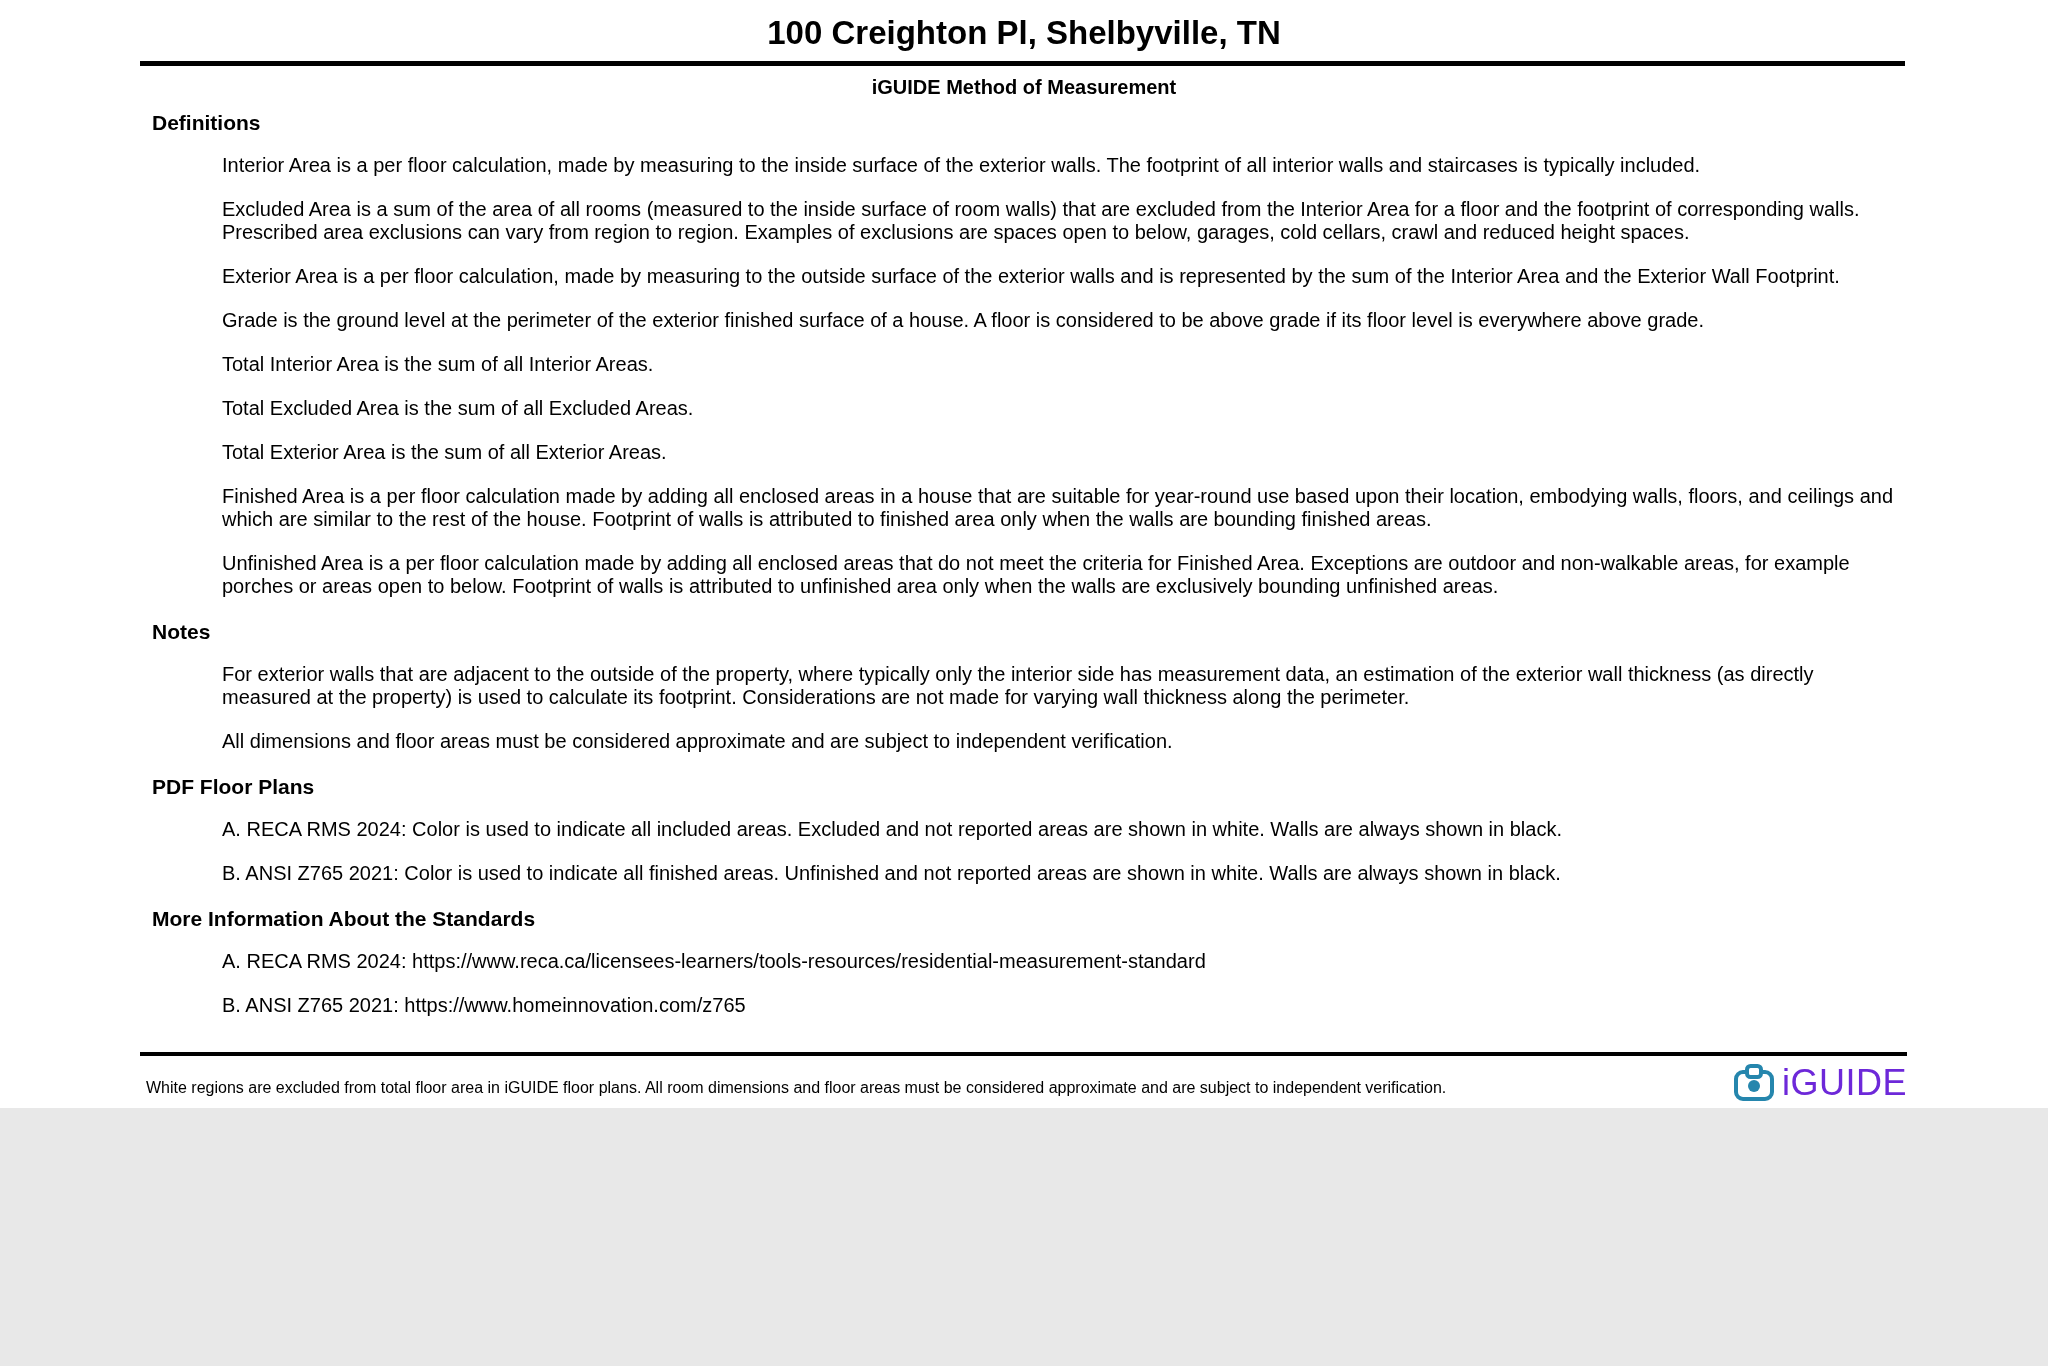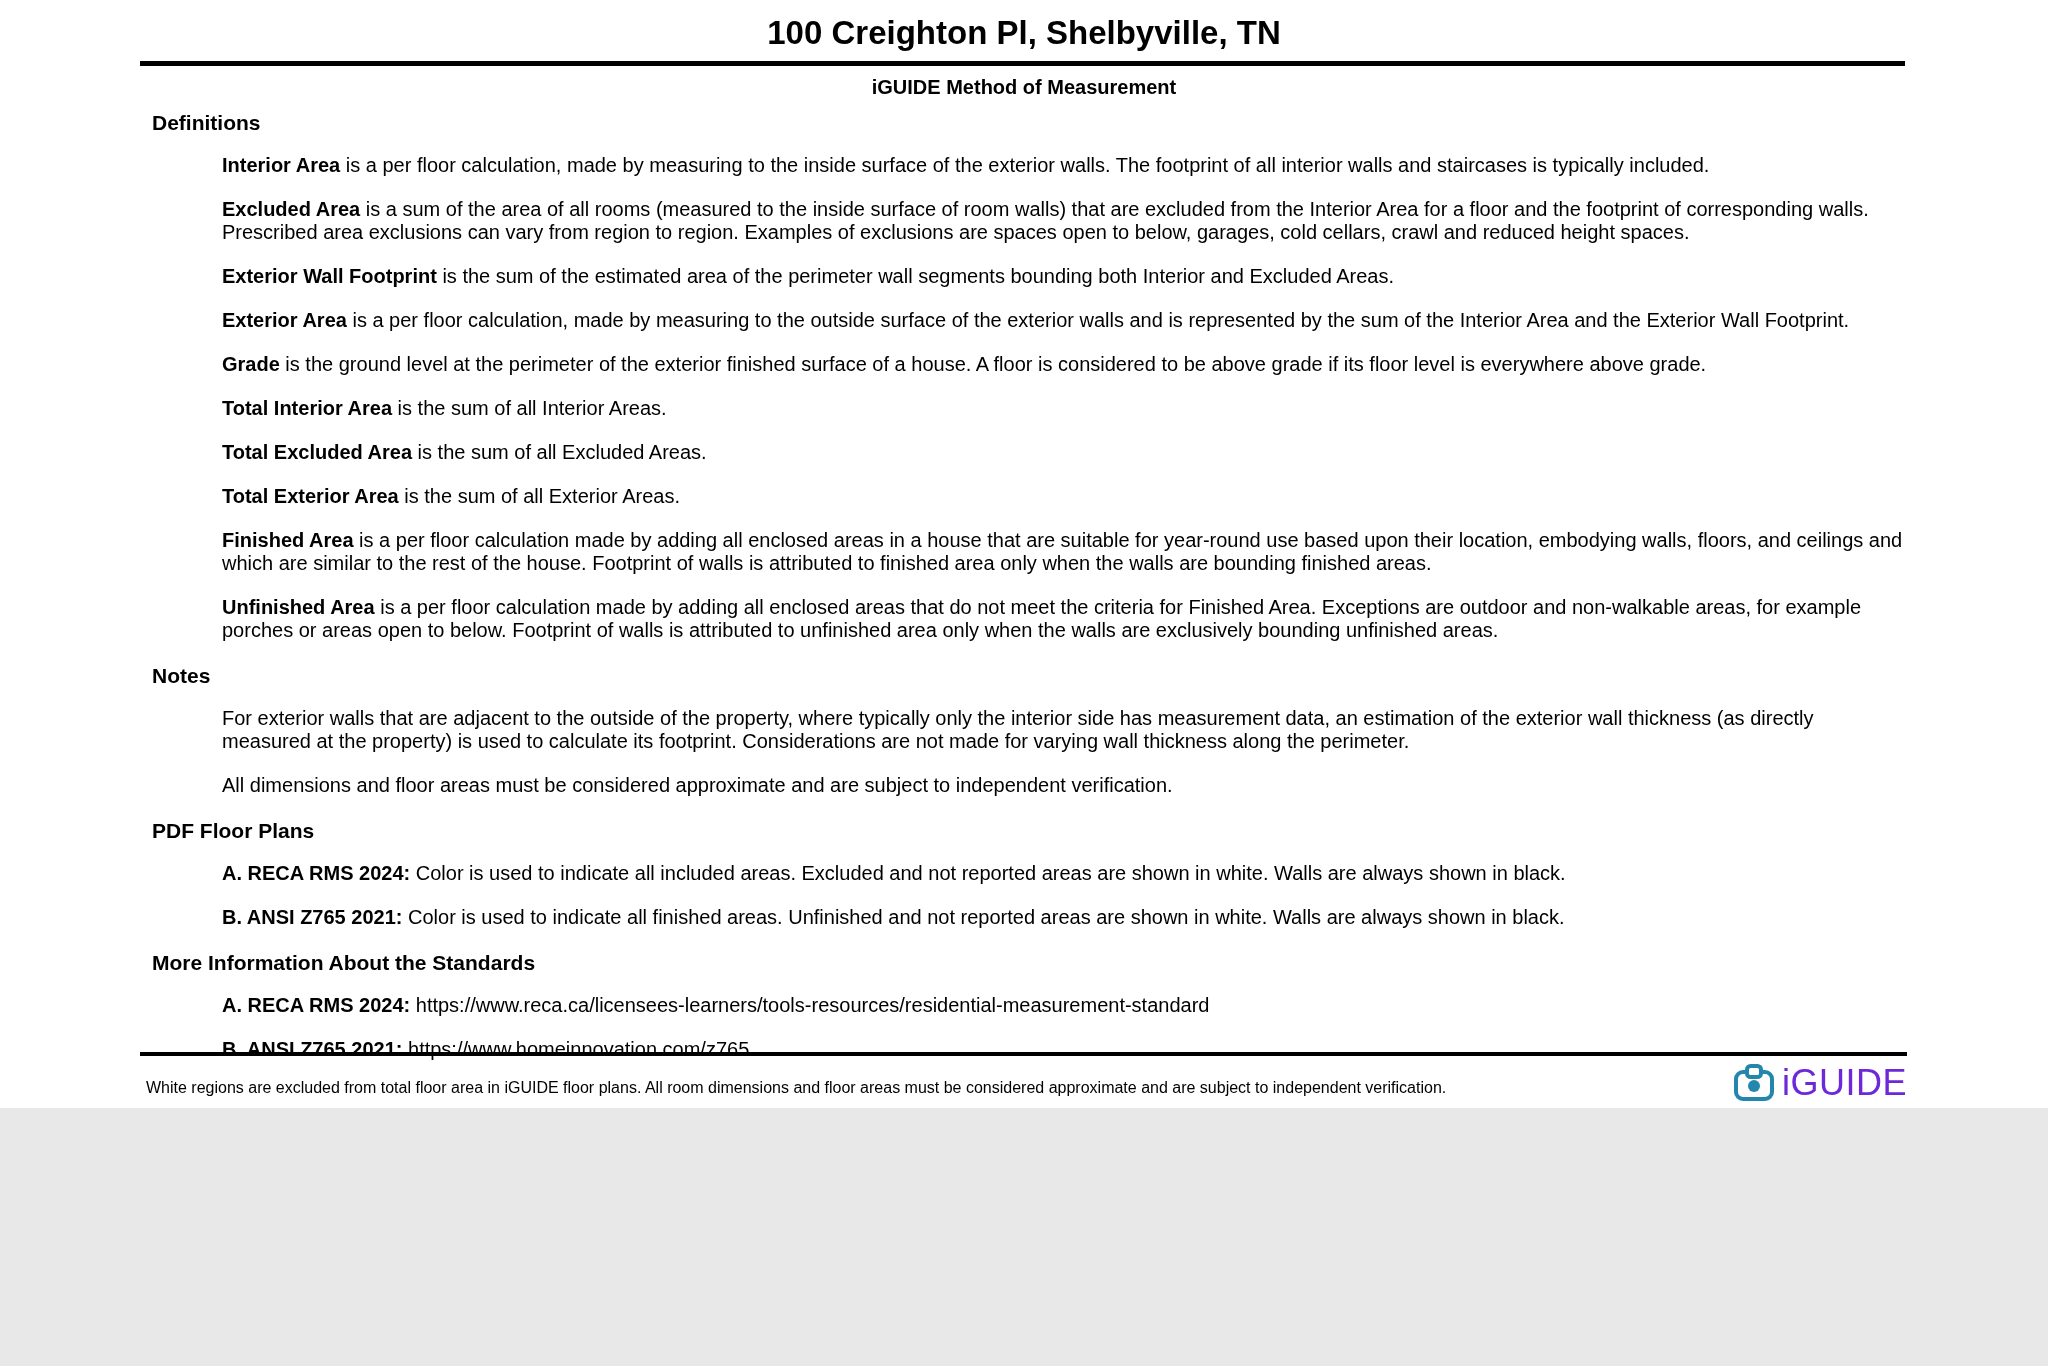--- a/index.html
+++ b/index.html
@@ -41,21 +41,21 @@
     font-weight: bold;
     margin: 0 0 18px 0;
     line-height: 26px;
   }
   .indent { margin-left: 70px; }
   .para {
     font-size: 20px;
     line-height: 23px;
     margin: 0 0 21px 0;
   }
-  .term { font-weight: bold; }
+  .term { font-weight: normal; }
   .footer {
     position: absolute;
     left: 140px;
     right: 141px;
     bottom: 6px;
   }
   .rule-bottom {
     border: none;
     border-top: 4px solid #000;
     margin: 0 0 8px 0;
@@ -92,21 +92,20 @@
   <div class="doc-title">100 Creighton Pl, Shelbyville, TN</div>
   <hr class="rule-top">
   <div class="doc-subtitle">iGUIDE Method of Measurement</div>
 
   <div class="content">
 
     <div class="section-heading">Definitions</div>
     <div class="indent">
       <p class="para"><span class="term">Interior Area</span><span> is a per floor calculation, made by measuring to the inside surface of the exterior walls. The footprint of all interior walls and staircases is typically included.</span></p>
       <p class="para"><span class="term">Excluded Area</span><span> is a sum of the area of all rooms (measured to the inside surface of room walls) that are excluded from the Interior Area for a floor and the footprint of corresponding walls. Prescribed area exclusions can vary from region to region. Examples of exclusions are spaces open to below, garages, cold cellars, crawl and reduced height spaces.</span></p>
-      <p class="para"><span class="term">Exterior Wall Footprint</span><span> is the sum of the estimated area of the perimeter wall segments bounding both Interior and Excluded Areas.</span></p>
       <p class="para"><span class="term">Exterior Area</span><span> is a per floor calculation, made by measuring to the outside surface of the exterior walls and is represented by the sum of the Interior Area and the Exterior Wall Footprint.</span></p>
       <p class="para"><span class="term">Grade</span><span> is the ground level at the perimeter of the exterior finished surface of a house. A floor is considered to be above grade if its floor level is everywhere above grade.</span></p>
       <p class="para"><span class="term">Total Interior Area</span><span> is the sum of all Interior Areas.</span></p>
       <p class="para"><span class="term">Total Excluded Area</span><span> is the sum of all Excluded Areas.</span></p>
       <p class="para"><span class="term">Total Exterior Area</span><span> is the sum of all Exterior Areas.</span></p>
       <p class="para"><span class="term">Finished Area</span><span> is a per floor calculation made by adding all enclosed areas in a house that are suitable for year-round use based upon their location, embodying walls, floors, and ceilings and which are similar to the rest of the house. Footprint of walls is attributed to finished area only when the walls are bounding finished areas.</span></p>
       <p class="para"><span class="term">Unfinished Area</span><span> is a per floor calculation made by adding all enclosed areas that do not meet the criteria for Finished Area. Exceptions are outdoor and non-walkable areas, for example porches or areas open to below. Footprint of walls is attributed to unfinished area only when the walls are exclusively bounding unfinished areas.</span></p>
     </div>
 
     <div class="section-heading">Notes</div>

